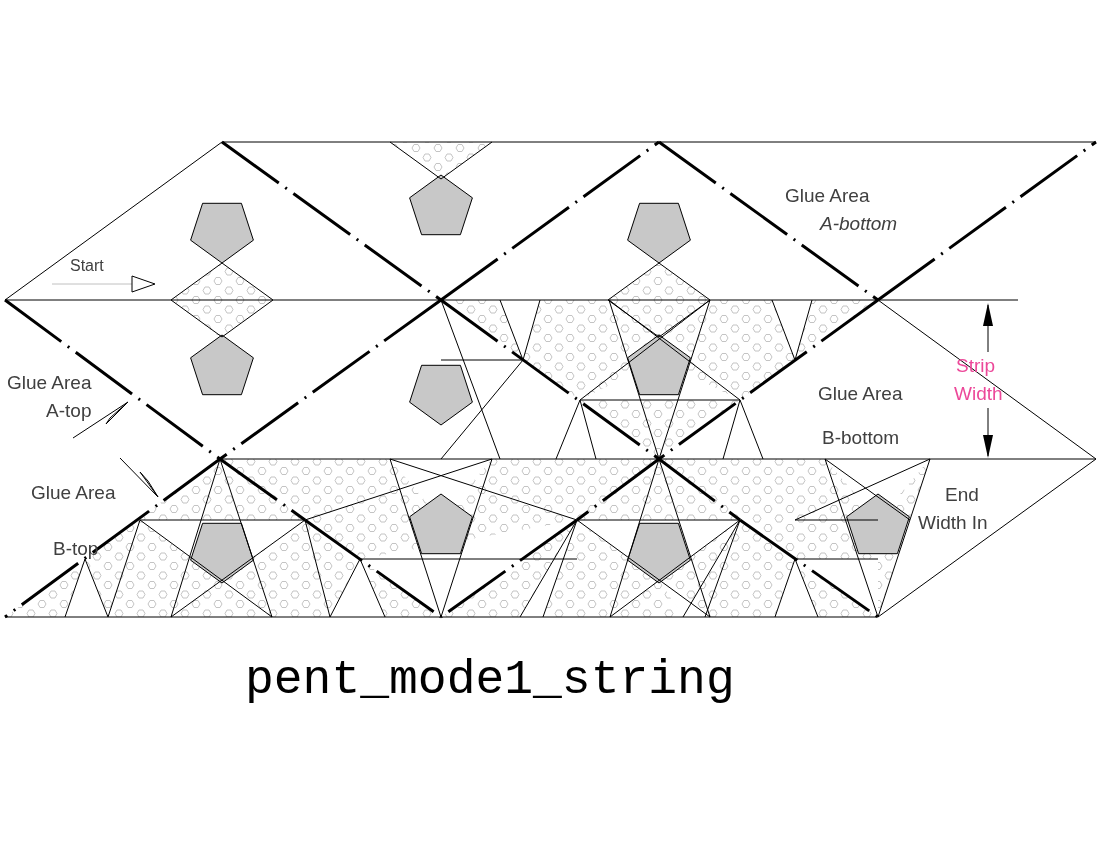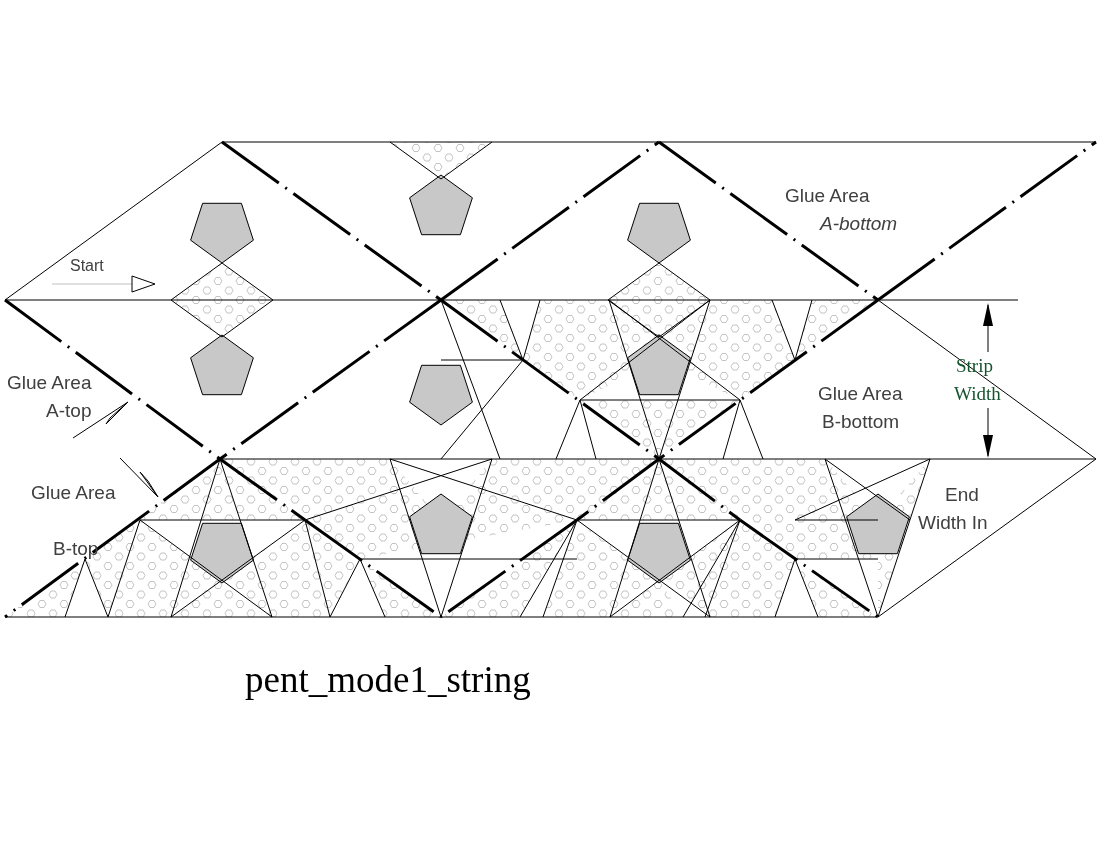--- a/index.html
+++ b/index.html
@@ -1,20 +1,20 @@
 <!DOCTYPE html>
 <html><head>
 <meta charset="utf-8">
 <style>
   html, body { margin: 0; padding: 0; background: #ffffff; }
   body { width: 1100px; height: 850px; position: relative; overflow: hidden; font-family: "Liberation Sans", sans-serif; }
   #diagram { position: absolute; left: 0; top: 0; }
   .lbl { position: absolute; font-family: "Liberation Sans", sans-serif; color: #404040; font-size: 19px; line-height: 28px; white-space: nowrap; }
-  .dark { color: #14532d; font-family: Liberation Serif, serif; }
-  .title { position: absolute; left: 245px; top: 650px; font-size: 37px; line-height: 60px; color: #000; font-family: Liberation Serif, serif; }
+  .dark { color: #ec4899; }
+  .title { position: absolute; left: 245px; top: 650px; font-size: 48px; line-height: 60px; color: #000; font-family: Liberation Mono, monospace; }
 </style>
 </head>
 <body>
 
 <svg id="diagram" width="1100" height="850" viewBox="0 0 1100 850" xmlns="http://www.w3.org/2000/svg">
   <defs>
     <pattern id="hexpat" width="22" height="19" patternUnits="userSpaceOnUse">
       <polygon points="7,2 11,2 13,5.5 11,9 7,9 5,5.5" fill="none" stroke="#c4c4c4" stroke-width="1"></polygon>
       <polygon points="18,11.5 22,11.5 24,15 22,18.5 18,18.5 16,15" fill="none" stroke="#c4c4c4" stroke-width="1"></polygon>
       <polygon points="-4,11.5 0,11.5 2,15 0,18.5 -4,18.5 -6,15" fill="none" stroke="#c4c4c4" stroke-width="1"></polygon>
@@ -180,21 +180,21 @@
   <div style="padding-left:22px;margin-top:28px;">B-top</div>
 </div>
 
 <div class="lbl" style="left:785px;top:182px;">
   <div>Glue Area</div>
   <div style="padding-left:35px;font-style:italic;">A-bottom</div>
 </div>
 
 <div class="lbl" style="left:818px;top:380px;">
   <div>Glue Area</div>
-  <div style="padding-left:4px;">B-bottom</div>
+  <div style="padding-left:4px;margin-top:16px;">B-bottom</div>
 </div>
 
 <div class="lbl dark" style="left:954px;top:352px;">
   <div style="padding-left:2px;">Strip</div>
   <div>Width</div>
 </div>
 
 <div class="lbl" style="left:918px;top:481px;">
   <div style="padding-left:27px;">End</div>
   <div>Width In</div>

